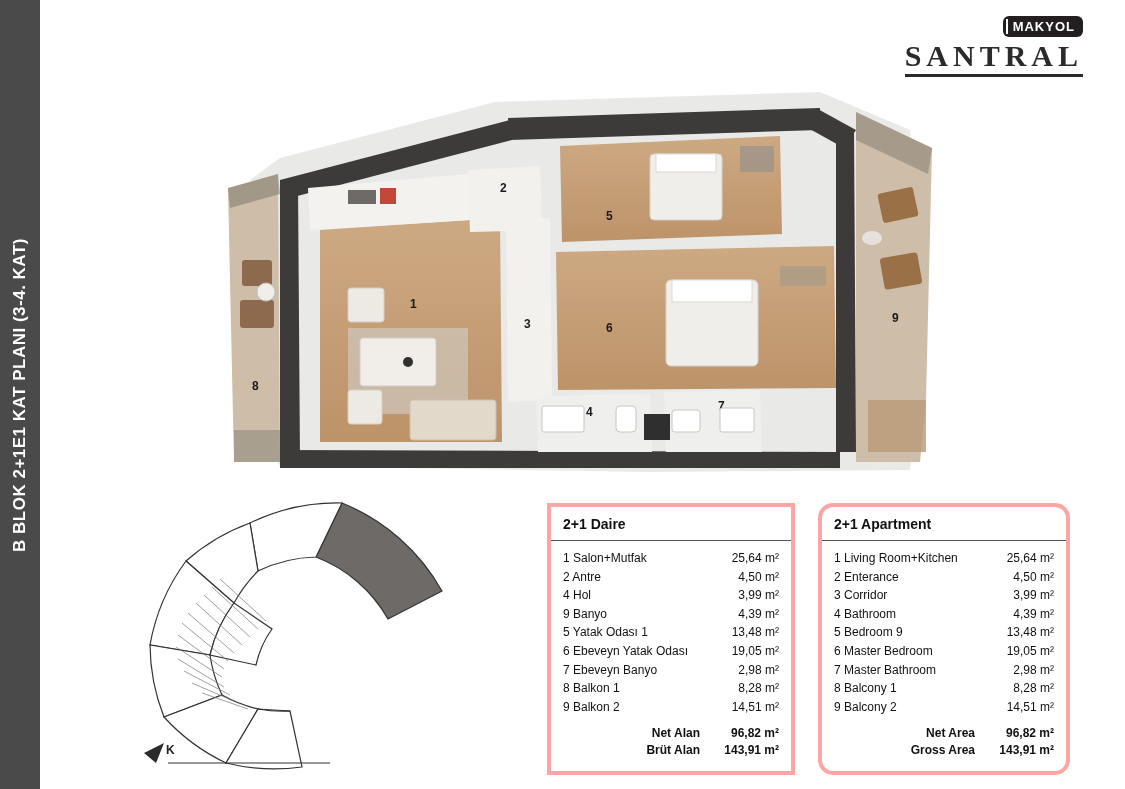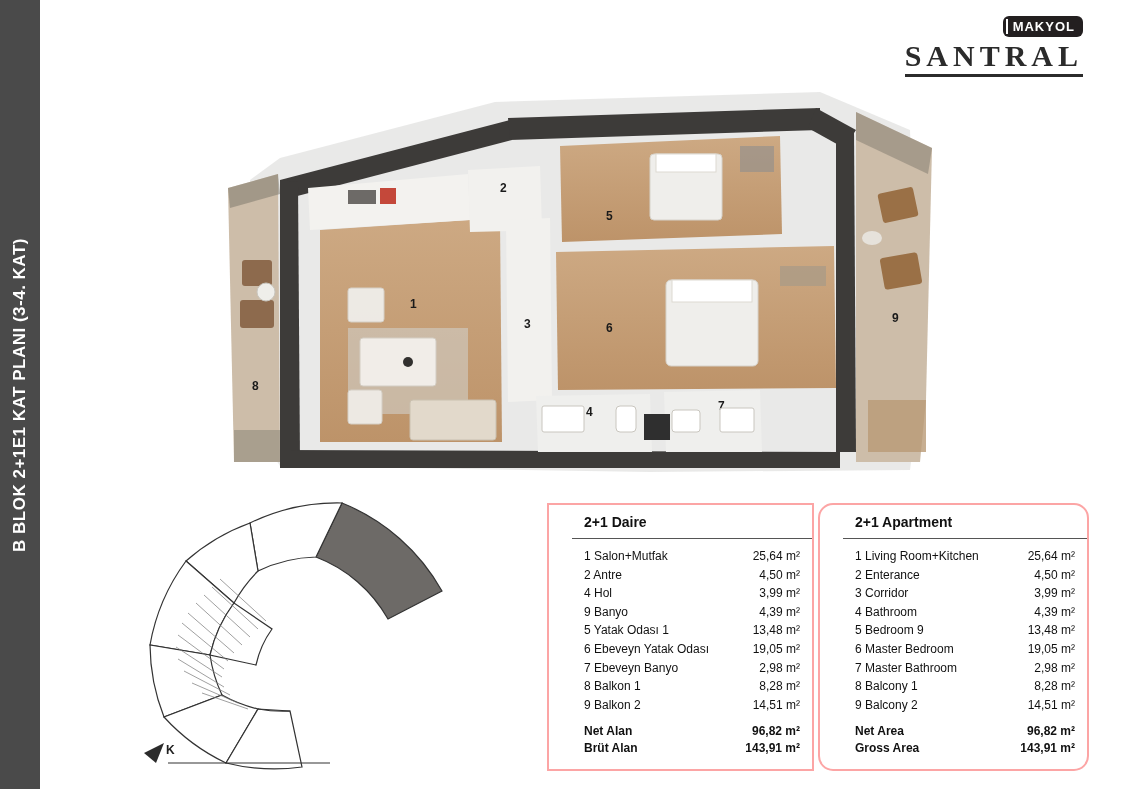--- a/index.html
+++ b/index.html
@@ -62,36 +62,36 @@
   }
 
   
   .keyplan{position:absolute;left:130px;top:495px;width:330px;height:280px;}
   .northlabel{
     position:absolute;left:148px;top:735px;font-size:12px;font-weight:bold;color:#222;
   }
 
   
   .tbl{
-    position:absolute;border:2px solid #fca5a5;background:#fff;padding-left:23px;
+    position:absolute;border:4px solid #fca5a5;background:#fff;
   }
   .tbl .hdr{
     border-bottom:1px solid #555;
     padding:9px 12px 8px 12px;
     font-size:14px;font-weight:bold;color:#111;
   }
   .tbl .body{padding:8px 12px 10px 12px;}
   .row{
     display:flex;justify-content:space-between;
     font-size:12px;color:#111;line-height:18.6px;gap:17px;
   }
   .row .lbl{white-space:nowrap;}
   .row .val{white-space:nowrap;text-align:right;min-width:62px;}
   .sum{margin-top:9px;}
-  .sum .row{font-weight:bold;line-height:17px;}
+  .sum .row{font-weight:bold;line-height:17px;justify-content:flex-end;}
 
   #tbl-tr{left:547px;top:503px;width:240px;height:264px;}
   #tbl-en{left:818px;top:503px;width:244px;height:264px;border-radius:15px;}
 </style>
 </head>
 <body>
 
 <div id="page">
 
   <div class="left-bar">

